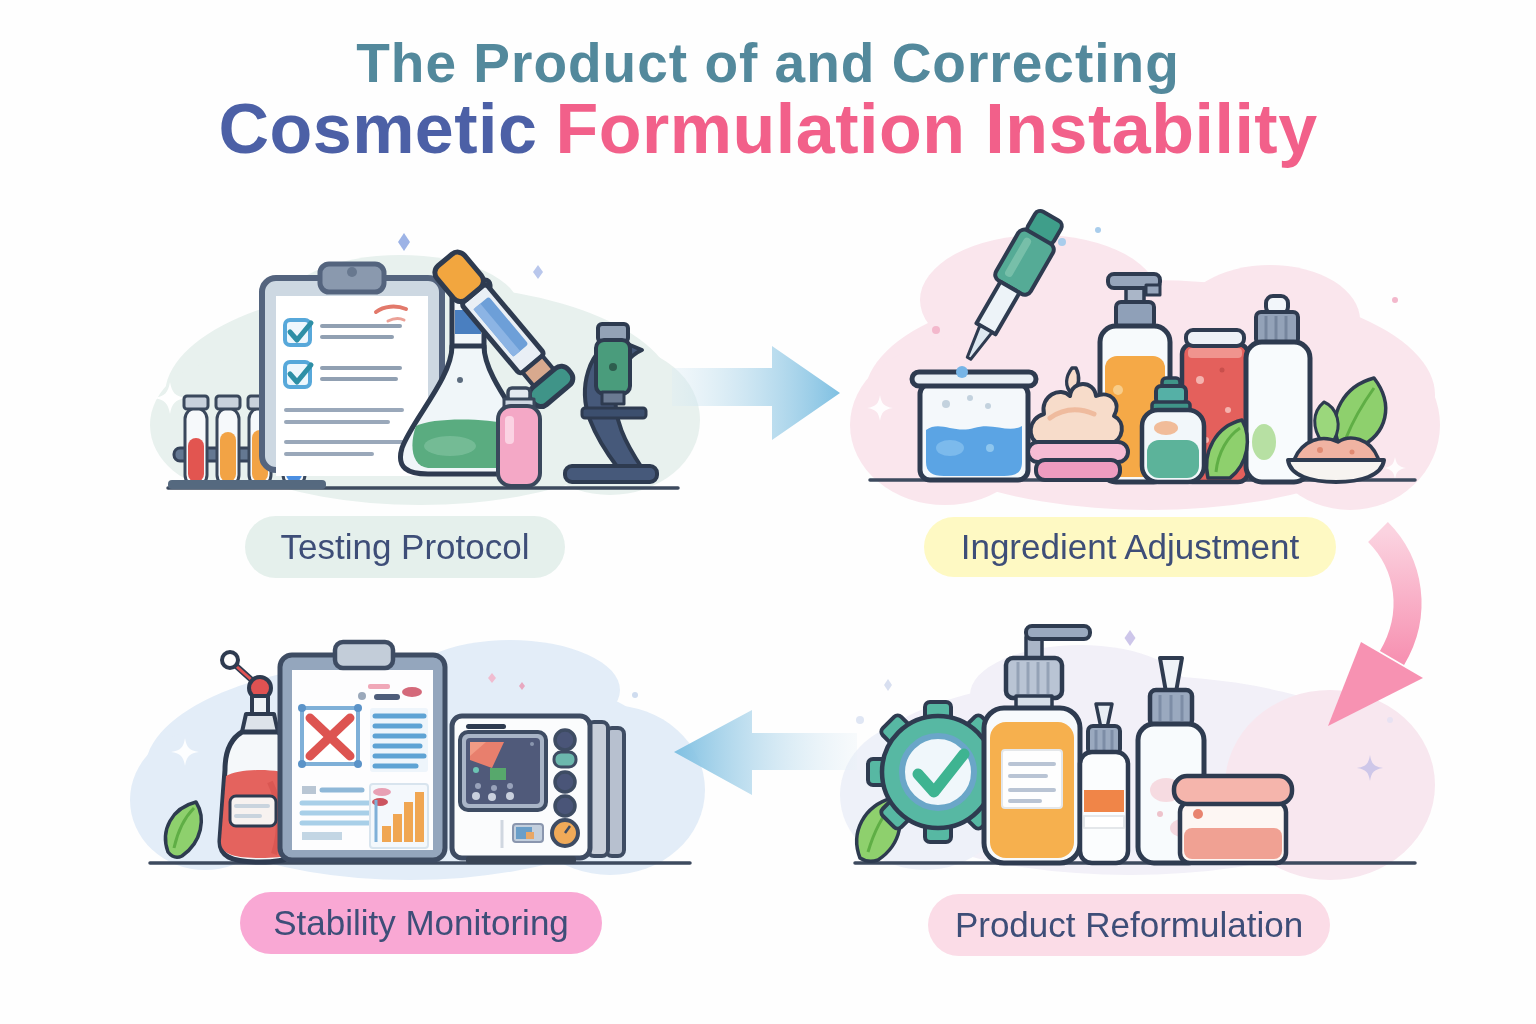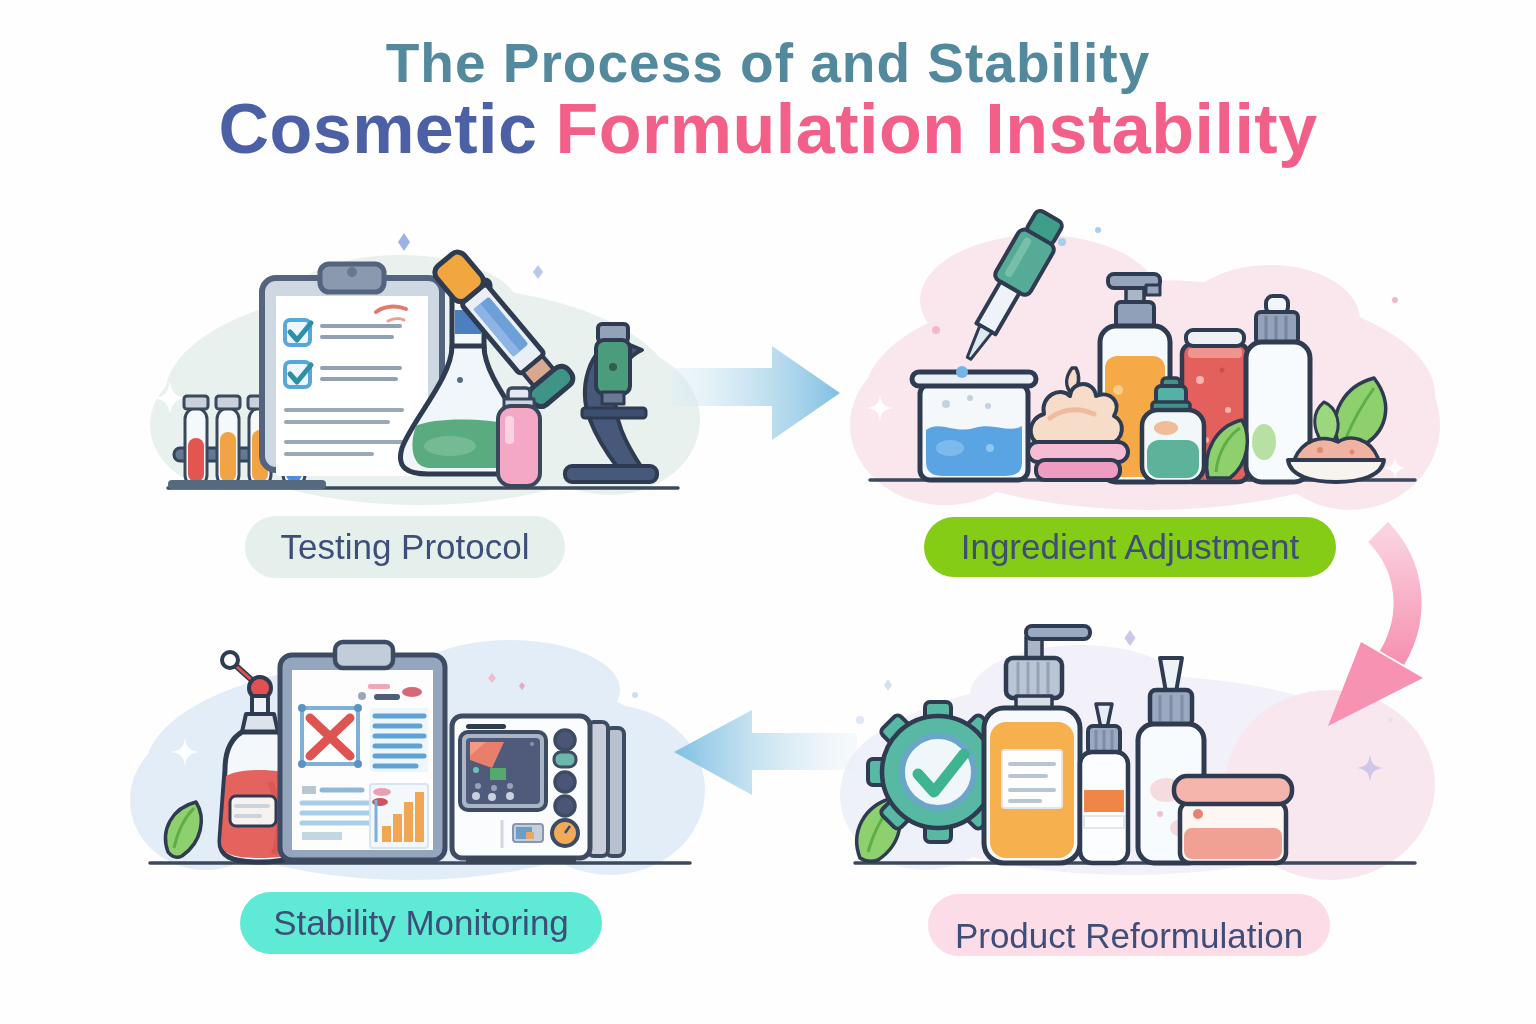--- a/index.html
+++ b/index.html
@@ -5,39 +5,39 @@
   html,body{margin:0;padding:0;background:#ffffff;}
   .canvas{position:relative;width:1536px;height:1024px;background:#fefefe;overflow:hidden;
           font-family:"Liberation Sans", sans-serif;}
   .title-wrap{position:absolute;left:0;top:36px;width:1536px;text-align:center;}
   .t1{font-size:55px;font-weight:700;color:#53899c;letter-spacing:1px;line-height:1.0;}
   .t2{font-size:70px;font-weight:700;color:#f2608a;letter-spacing:0.5px;line-height:1.1;}
   .t2 .cosmetic{color:#4c60a6;margin-right:18px;}
   .pill{position:absolute;display:flex;align-items:center;justify-content:center;
         border-radius:40px;font-size:35px;font-weight:400;color:#3e4e78;white-space:nowrap;}
   .pill-1{left:245px;top:516px;width:320px;height:62px;background:#e5f0ec;}
-  .pill-2{left:924px;top:517px;width:412px;height:60px;background:#84cc16;}
-  .pill-3{left:928px;top:894px;width:402px;height:62px;background:#fbdce7;align-items:flex-end;}
-  .pill-4{left:240px;top:892px;width:362px;height:62px;background:#5eead4;}
+  .pill-2{left:924px;top:517px;width:412px;height:60px;background:#fef9c3;}
+  .pill-3{left:928px;top:894px;width:402px;height:62px;background:#fbdce7;}
+  .pill-4{left:240px;top:892px;width:362px;height:62px;background:#f9a8d4;}
   svg{position:absolute;overflow:visible;}
   .svg-p1{left:150px;top:220px;}
   .svg-p2{left:850px;top:190px;}
   .svg-p3{left:830px;top:600px;}
   .svg-p4{left:130px;top:600px;}
   .svg-ar{left:672px;top:338px;}
   .svg-al{left:652px;top:700px;}
   .svg-ac{left:1290px;top:530px;}
 </style>
 </head>
 <body>
 
 <div class="canvas">
 
   <div class="title-wrap">
-    <div class="t1">The Process of and Stability</div>
+    <div class="t1">The Product of and Correcting</div>
     <div class="t2"><span class="cosmetic">Cosmetic</span><span>Formulation Instability</span></div>
   </div>
 
   <svg class="svg-p1" width="550" height="300" viewBox="0 0 550 300">
     <g fill="#e8f1ee">
       <ellipse cx="270" cy="175" rx="255" ry="110"></ellipse>
       <ellipse cx="80" cy="205" rx="80" ry="65"></ellipse>
       <ellipse cx="460" cy="200" rx="90" ry="75"></ellipse>
       <ellipse cx="250" cy="90" rx="120" ry="55"></ellipse>
     </g>

